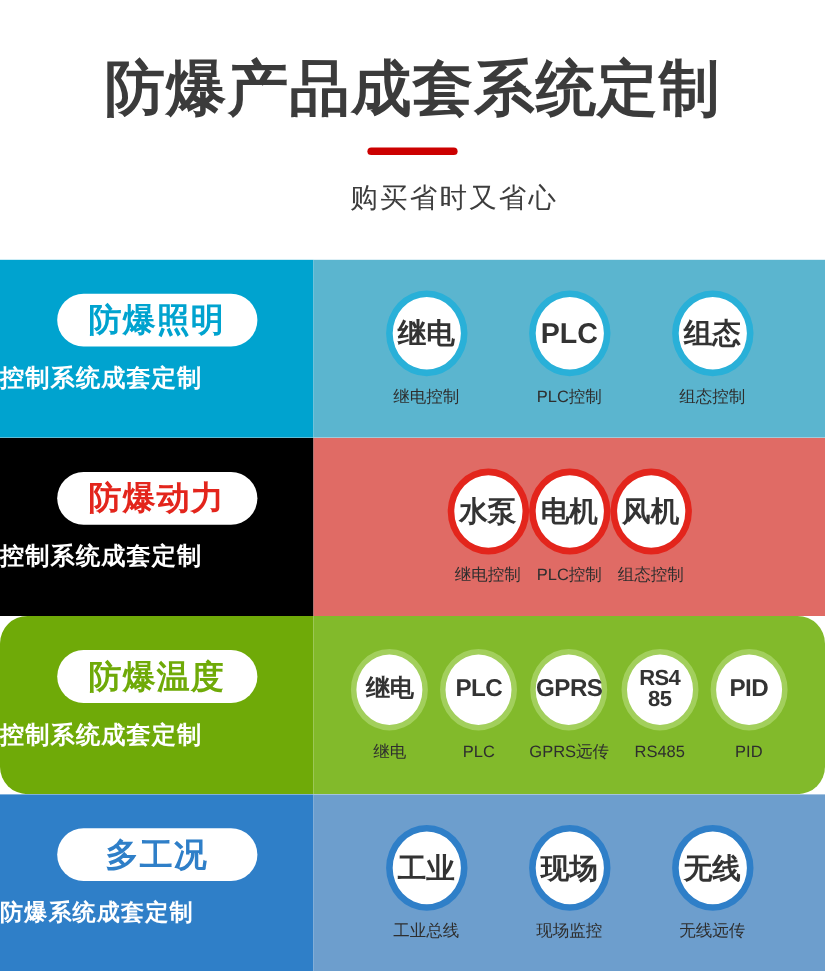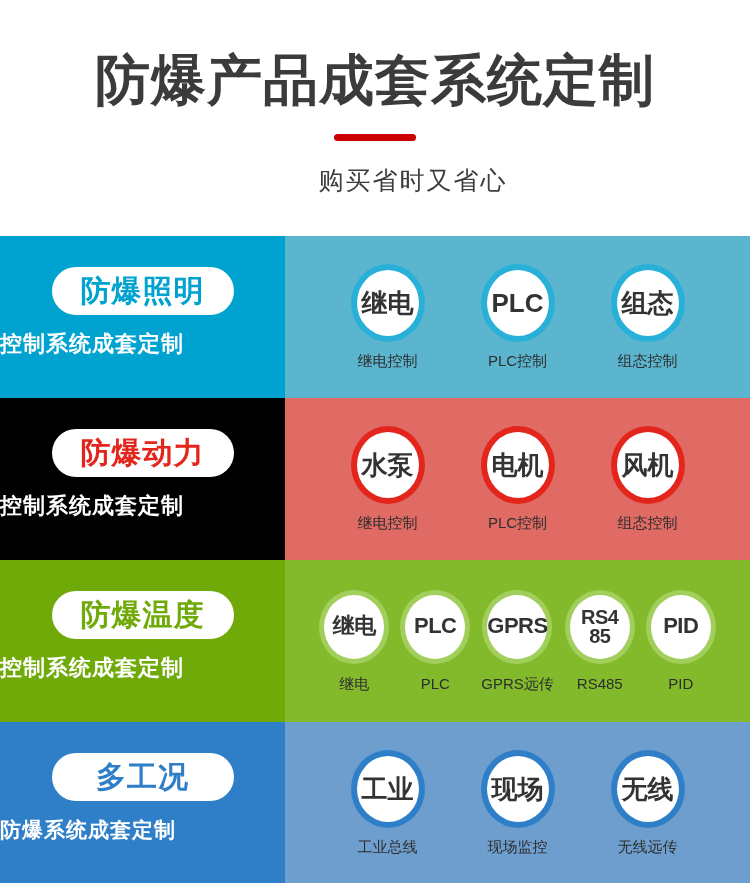--- a/index.html
+++ b/index.html
@@ -174,28 +174,28 @@
   #row-lighting .chip-circle {
     border: 6px solid #29b0d8;
     font-size: 26px;
   }
 
   
   #row-power { top: 398px; }
   #row-power .row-left  { background: #000000; }
   #row-power .row-right { background: #e06b65; }
   #row-power .pill      { color: #e3251c; }
-  #row-power .chips     { gap: 56px; }
+  #row-power .chips     { }
   #row-power .chip-circle {
     border: 6px solid #e3251c;
     font-size: 26px;
   }
 
   
-  #row-temperature { top: 560px; }
+  #row-temperature { top: 560px; border-radius: 25px; }
   #row-temperature .row-left  { background: #6faa08; }
   #row-temperature .row-right { background: #82ba2b; }
   #row-temperature .pill      { color: #6faa08; }
   #row-temperature .chips     { gap: 11px; }
   #row-temperature .chip-circle {
     width: 70px;
     height: 74px;
     border: 5px solid #a2cf5c;
     font-size: 22px;
     letter-spacing: -0.5px;

